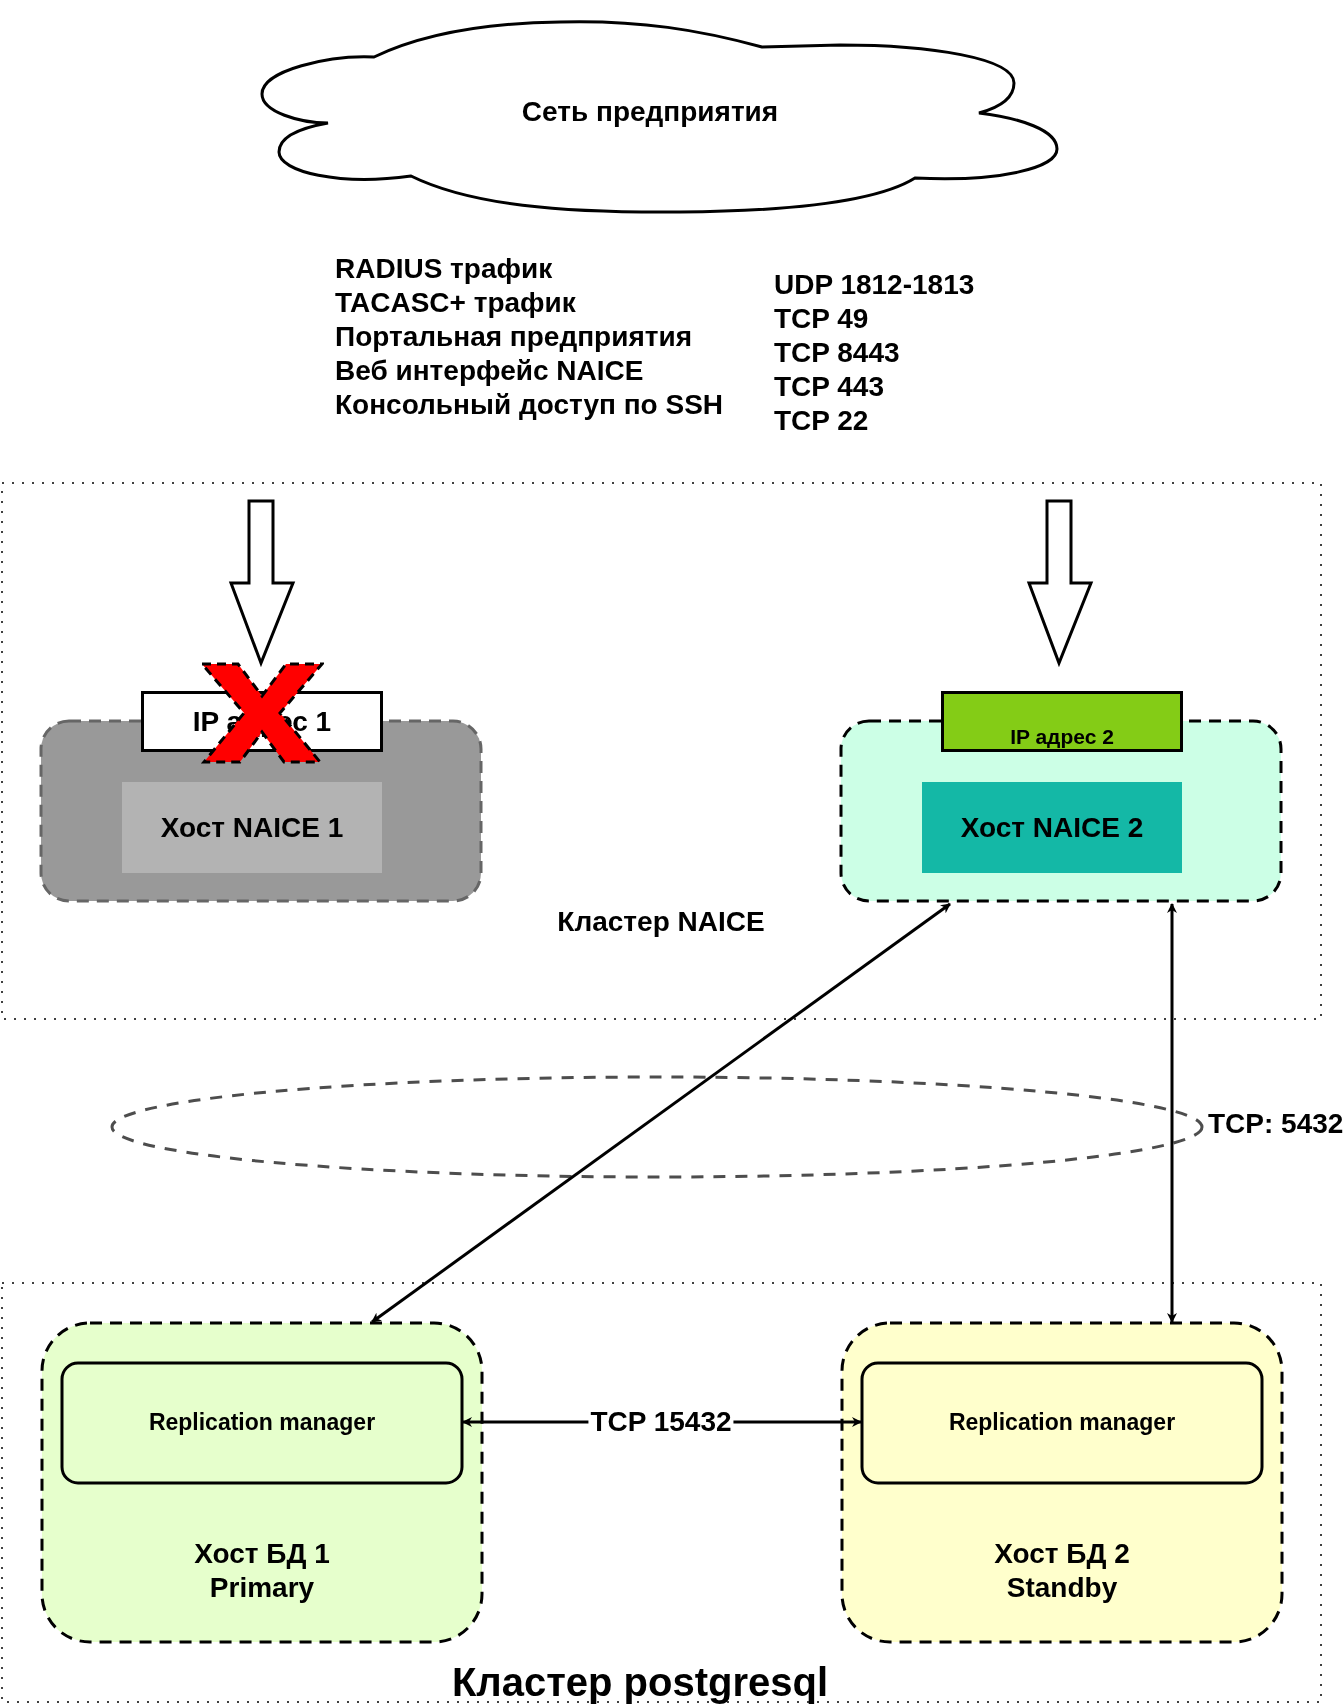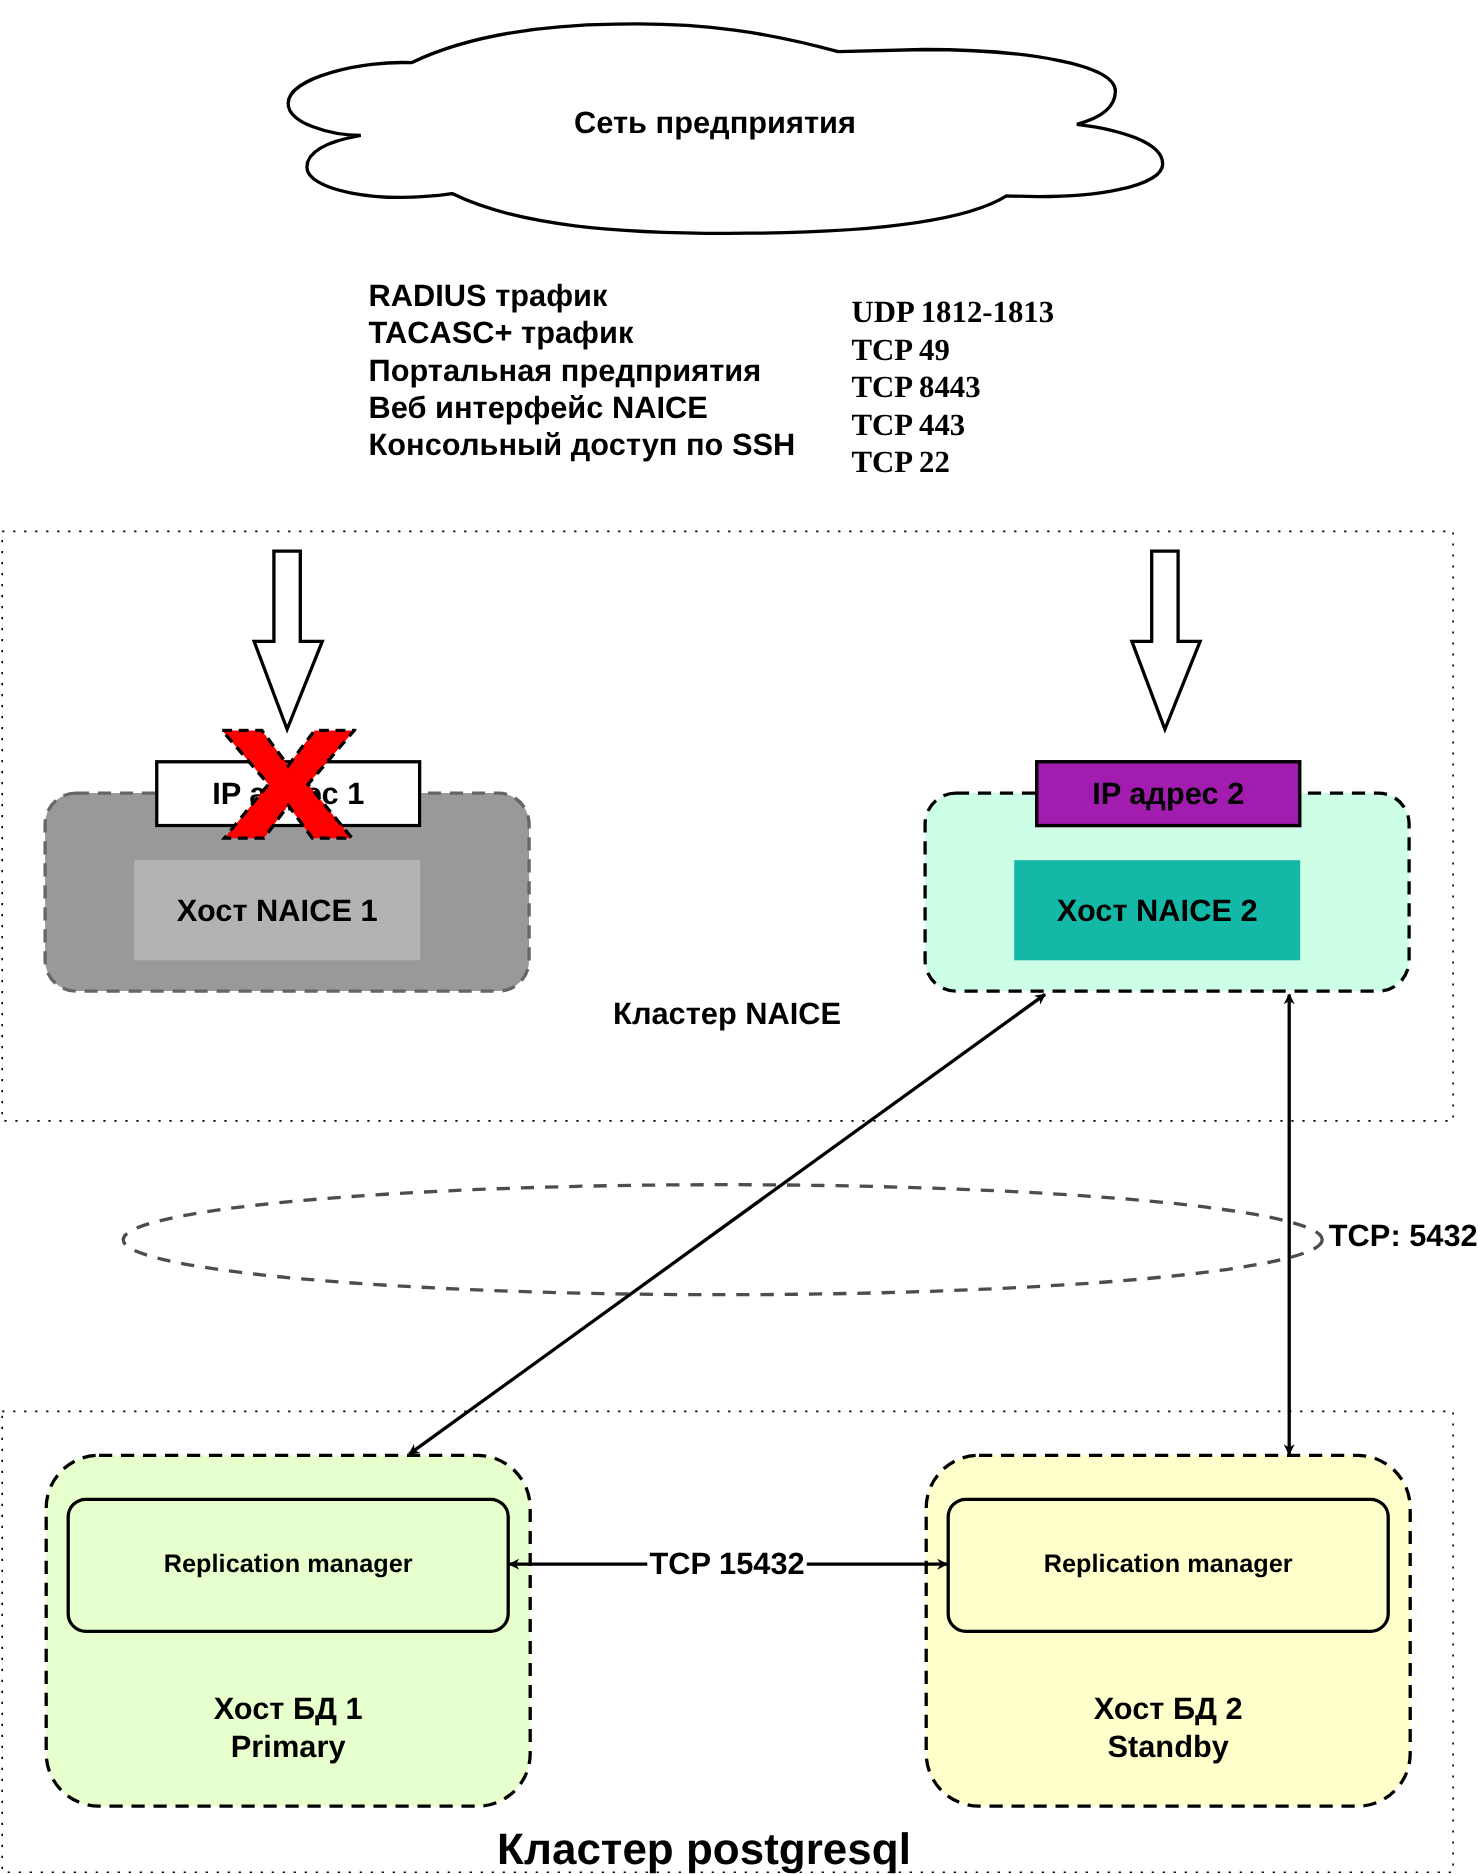--- a/index.html
+++ b/index.html
@@ -54,42 +54,42 @@
 
 <div class="lbl center" style="left:650px; top:112px; font-size:28px;">Сеть предприятия</div>
 
 <div class="ports" style="left:335px; top:252px;">
   <div>RADIUS трафик</div>
   <div>TACASC+ трафик</div>
   <div>Портальная предприятия</div>
   <div>Веб интерфейс NAICE</div>
   <div>Консольный доступ по SSH</div>
 </div>
-<div class="ports" style="left:774px; top:268px;font-family:Liberation Serif, serif;">
+<div class="ports" style="left:774px; top:268px;">
   <div>UDP 1812-1813</div>
   <div>TCP 49</div>
   <div>TCP 8443</div>
   <div>TCP 443</div>
   <div>TCP 22</div>
 </div>
 
 <div class="box" style="left:122px; top:782px; width:260px; height:91px; background:#b3b3b3; font-size:28px;">
   <span>Хост NAICE 1</span>
 </div>
 <div class="box" style="left:141px; top:691px; width:242px; height:61px; background:#fff; border:3px solid #000; font-size:28px;">
   <span>IP адрес 1</span>
 </div>
 <svg style="position:absolute; left:200px; top:662px;" width="124" height="102" viewBox="0 0 124 102">
   <path d="M2,2 L38,2 L62,34 L86,2 L122,2 L80,51 L120,100 L84,100 L62,70 L40,100 L4,100 L44,51 Z" fill="#ff0000" stroke="#000" stroke-width="3" stroke-dasharray="9,6"></path>
 </svg>
 
 <div class="box" style="left:922px; top:782px; width:260px; height:91px; background:#14b8a6; font-size:28px;">
   <span>Хост NAICE 2</span>
 </div>
-<div class="box" style="left:941px; top:691px; width:242px; height:61px; background:#a21caf; border:3px solid #000; font-size:28px;">
+<div class="box" style="left:941px; top:691px; width:242px; height:61px; background:#84cc16; border:3px solid #000; font-size:21px;align-items:flex-end;">
   <span>IP адрес 2</span>
 </div>
 
 <div class="lbl center" style="left:661px; top:922px; font-size:28px;">Кластер NAICE</div>
 <div class="lbl center" style="left:640px; top:1682px; font-size:40px;">Кластер postgresql</div>
 
 <div class="lbl" style="left:1208px; top:1108px; font-size:28px;">TCP: 5432</div>
 
 <div class="lbl center" style="left:661px; top:1422px; font-size:28px; background:#fff; padding:0 2px;">TCP 15432</div>
 

